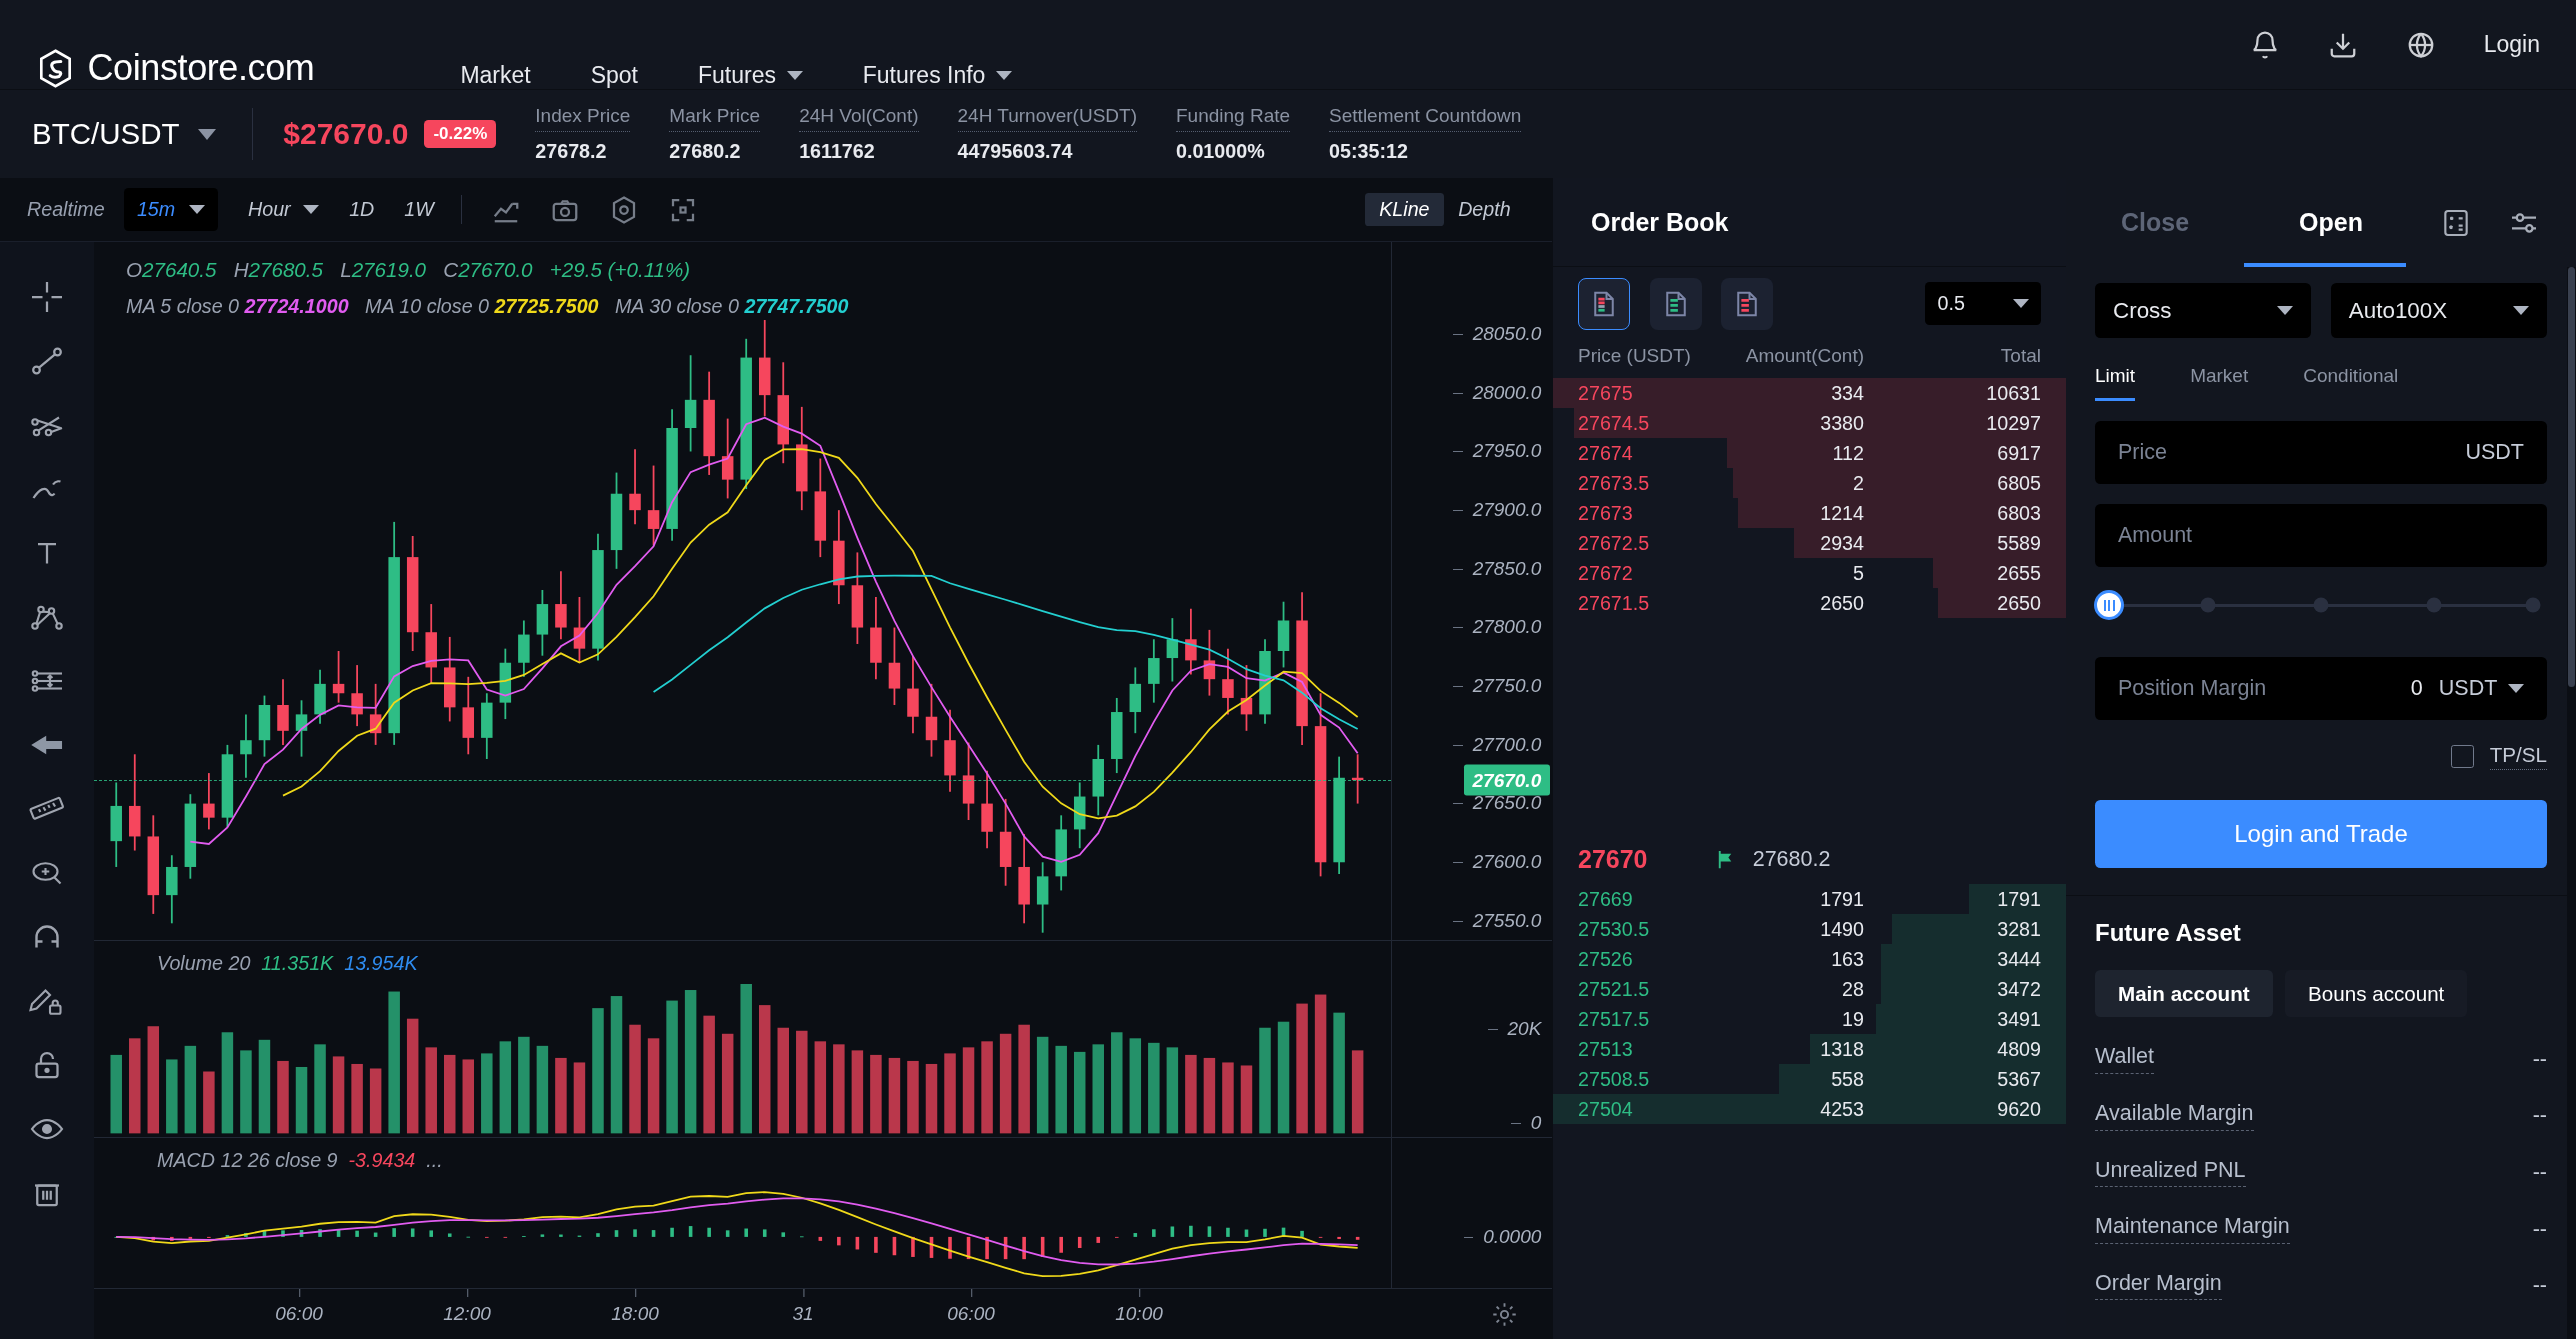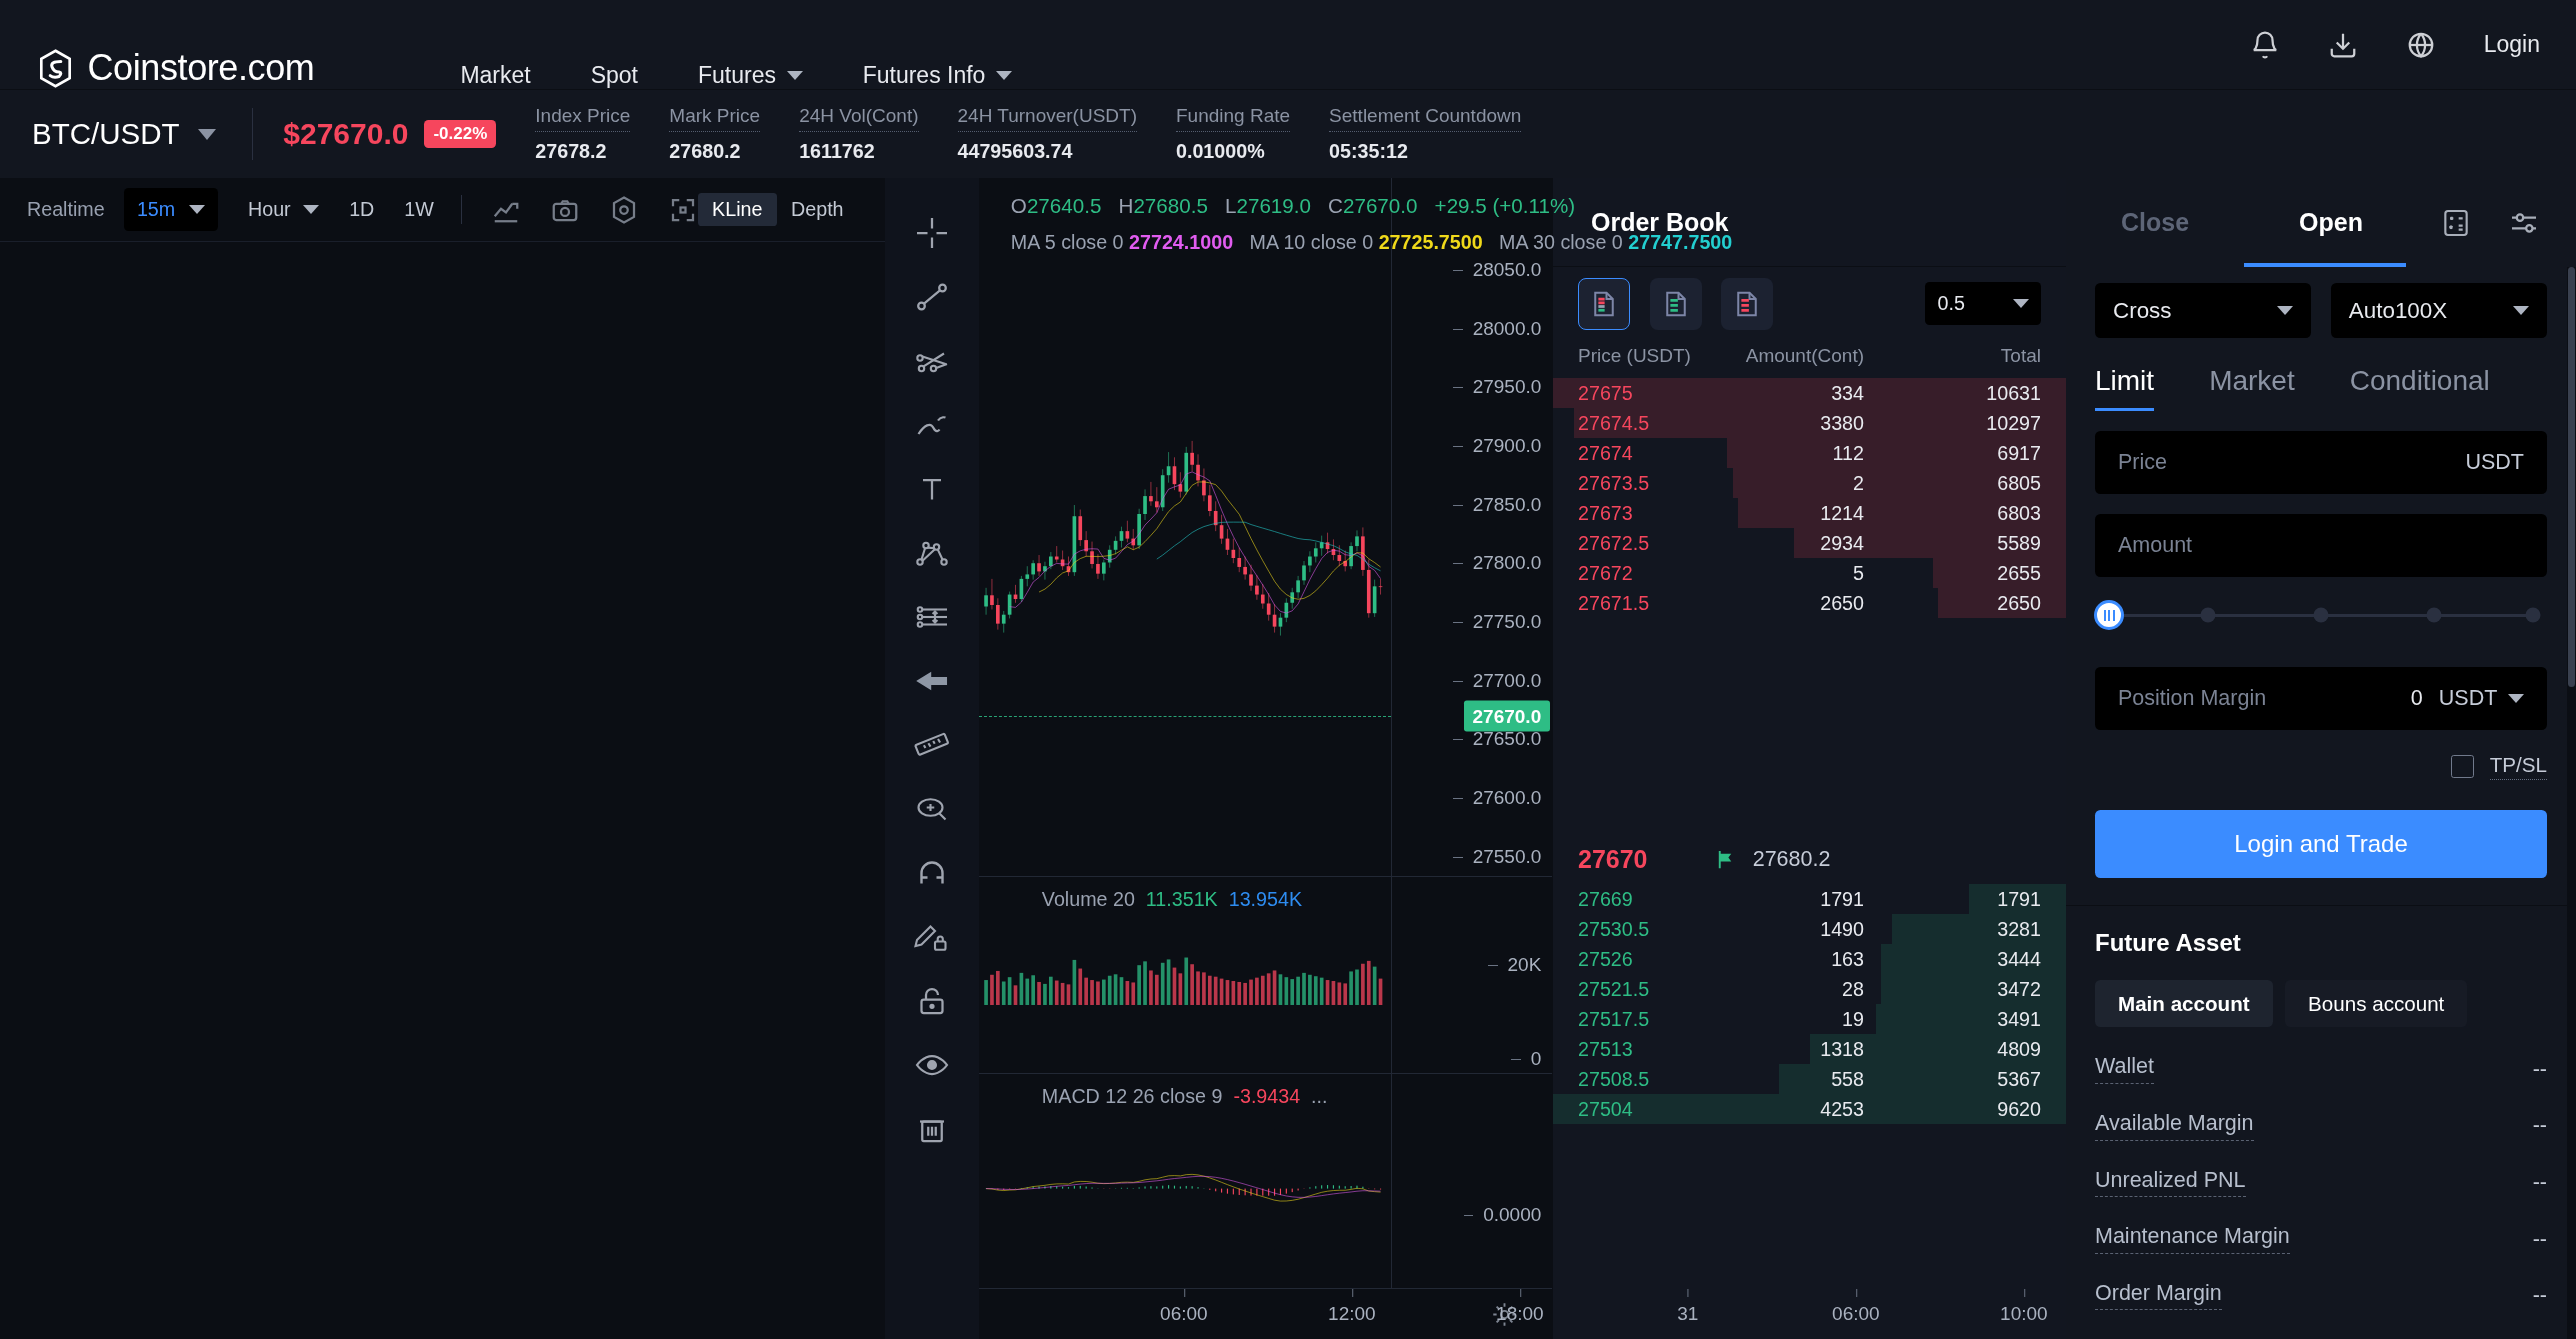--- a/index.html
+++ b/index.html
@@ -62,21 +62,21 @@
   .stat { margin-left: 39px; }
   .stat-label {
     font-size: 19px; color: #8b93a3;
     border-bottom: 1.8px dotted #555e70; padding-bottom: 4.5px;
     display: inline-block; cursor: help;
   }
   .stat-val { font-size: 19.7px; color: #e8eaef; font-weight: bold; margin-top: 8px; }
 
   
   .body { flex: 1; display: flex; min-height: 0; }
-  .chart-col { width: 1552px; flex: 0 0 1552px; display: flex; flex-direction: row; background: #0b0e14; }
+  .chart-col { width: 1552px; flex: 0 0 1552px; display: flex; flex-direction: column; background: #0b0e14; font-style: italic; }
   .ob-col { width: 514px; flex: 0 0 514px; background: #121620; border-left: 0.9px solid #0b0e14; display: flex; flex-direction: column; }
   .trade-col { width: 510px; flex: 1; background: #12161f; display: flex; flex-direction: column; position: relative; }
 
   
   .chart-toolbar {
     height: 64px; flex: 0 0 64px; display: flex; align-items: center;
     padding: 0 27px; gap: 0; border-bottom: 0.9px solid #1a1f2b;
   }
   .tb-label { font-size: 19.7px; color: #98a0b0; margin-right: 19.7px; }
   .tb-select {
@@ -199,21 +199,21 @@
 
   .tp-body { padding: 0 29px; flex: 1; display: flex; flex-direction: column; min-height: 0; }
   .sel-row { display: flex; gap: 19.7px; margin-top: 16px; }
   .blk-select {
     flex: 1; background: #000; height: 55px; border-radius: 5.4px;
     display: flex; align-items: center; justify-content: space-between;
     padding: 0 18px; cursor: pointer;
   }
   .blk-select .v { font-size: 22.4px; color: #e8eaef; }
   .otypes { display: flex; margin-top: 27px; gap: 0; }
-  .otype { font-size: 28px; padding: 0 0 14.3px 0; margin-right: 55px; cursor: pointer; position: relative; }
+  .otype { font-size: 19px; padding: 0 0 14.3px 0; margin-right: 55px; cursor: pointer; position: relative; }
   .otype.on { color: #fff; }
   .otype.on::after { content: ""; position: absolute; left: 0; right: 0; bottom: 0; height: 3.6px; background: #3b8cff; }
   .otype.off { color: #8b93a3; }
 
   .field {
     height: 63px; background: #000; border-radius: 5.4px; margin-top: 19.7px;
     display: flex; align-items: center; padding: 0 23px;
   }
   .field .ph { font-size: 21.5px; color: #7b8394; flex: 1; }
   .field .unit { font-size: 21.5px; color: #c6ccd8; }

